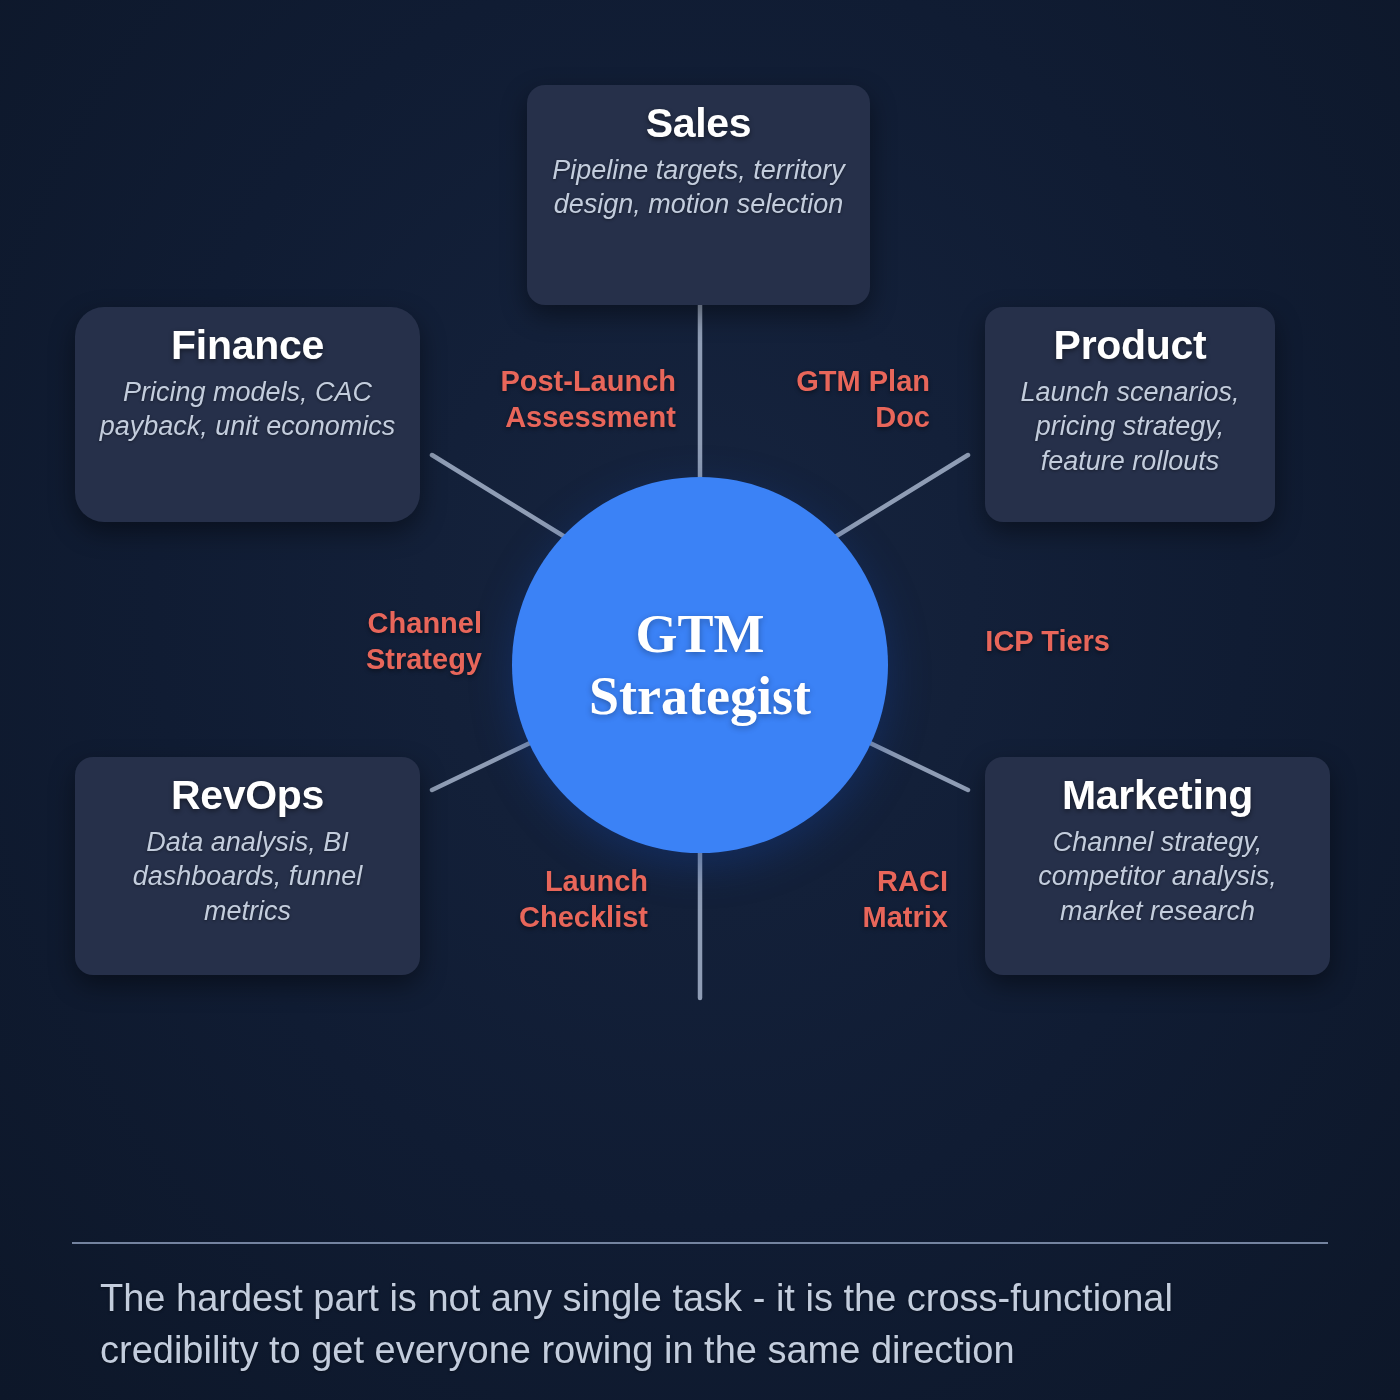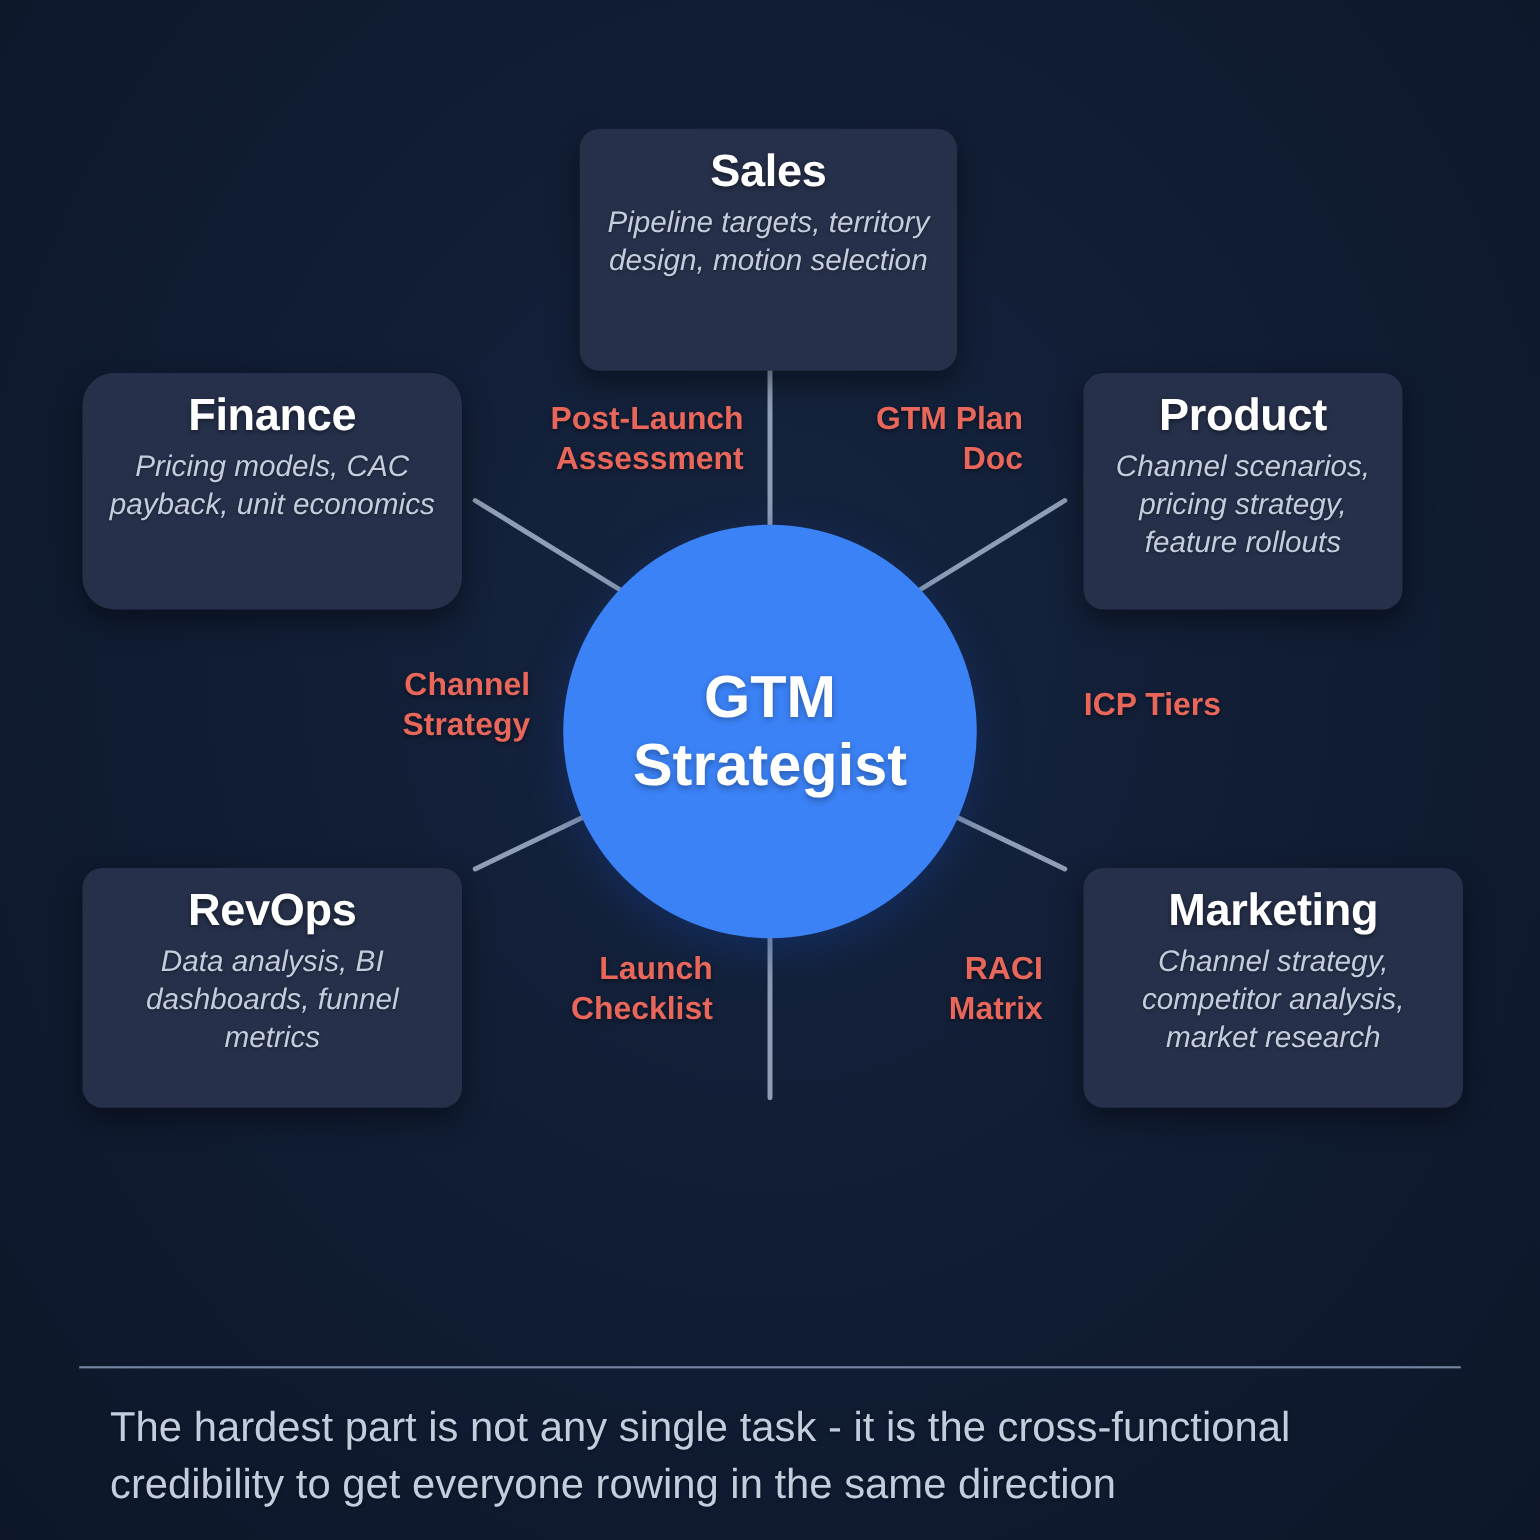--- a/index.html
+++ b/index.html
@@ -28,21 +28,20 @@
     box-sizing: border-box;
     background: #26304a;
     border-radius: 18px;
     box-shadow: 0 10px 26px rgba(0,0,0,0.42);
     padding: 16px 20px 20px 20px;
     text-align: center;
     display: flex;
     flex-direction: column;
     justify-content: flex-start;
     overflow: visible;
-    margin-top: 32px;
   }
   .node::before {
     content: "";
     position: absolute;
     left: -16px;
     top: 0;
     width: 32px;
     height: 100%;
     border-radius: 16px;
     background: #5a7099;
@@ -85,20 +84,21 @@
     z-index: 4;
   }
   #hub-label {
     color: #ffffff;
     font-weight: bold;
     font-size: 54px;
     line-height: 1.15;
     text-align: center;
     text-shadow: 0 2px 6px rgba(0,0,0,0.3);
     padding: 0 18px;
+    font-family: Liberation Serif, serif;
   }
 
   
   .edge-label {
     position: absolute;
     color: #e8665a;
     font-weight: bold;
     font-size: 29px;
     line-height: 1.25;
     text-align: right;
@@ -162,21 +162,21 @@
     <div class="node-desc">Pipeline targets, territory design, motion selection</div>
   </div>
 
   <div class="node" style="left:75px; top:307px; width:345px; height:215px;border-radius:29px;">
     <div class="node-title">Finance</div>
     <div class="node-desc">Pricing models, CAC payback, unit economics</div>
   </div>
 
   <div class="node" style="left:985px; top:307px; width:290px; height:215px;">
     <div class="node-title">Product</div>
-    <div class="node-desc">Channel scenarios, pricing strategy, feature rollouts</div>
+    <div class="node-desc">Launch scenarios, pricing strategy, feature rollouts</div>
   </div>
 
   <div class="node" style="left:75px; top:757px; width:345px; height:218px;">
     <div class="node-title">RevOps</div>
     <div class="node-desc">Data analysis, BI dashboards, funnel metrics</div>
   </div>
 
   <div class="node" style="left:985px; top:757px; width:345px; height:218px;">
     <div class="node-title">Marketing</div>
     <div class="node-desc">Channel strategy, competitor analysis, market research</div>

